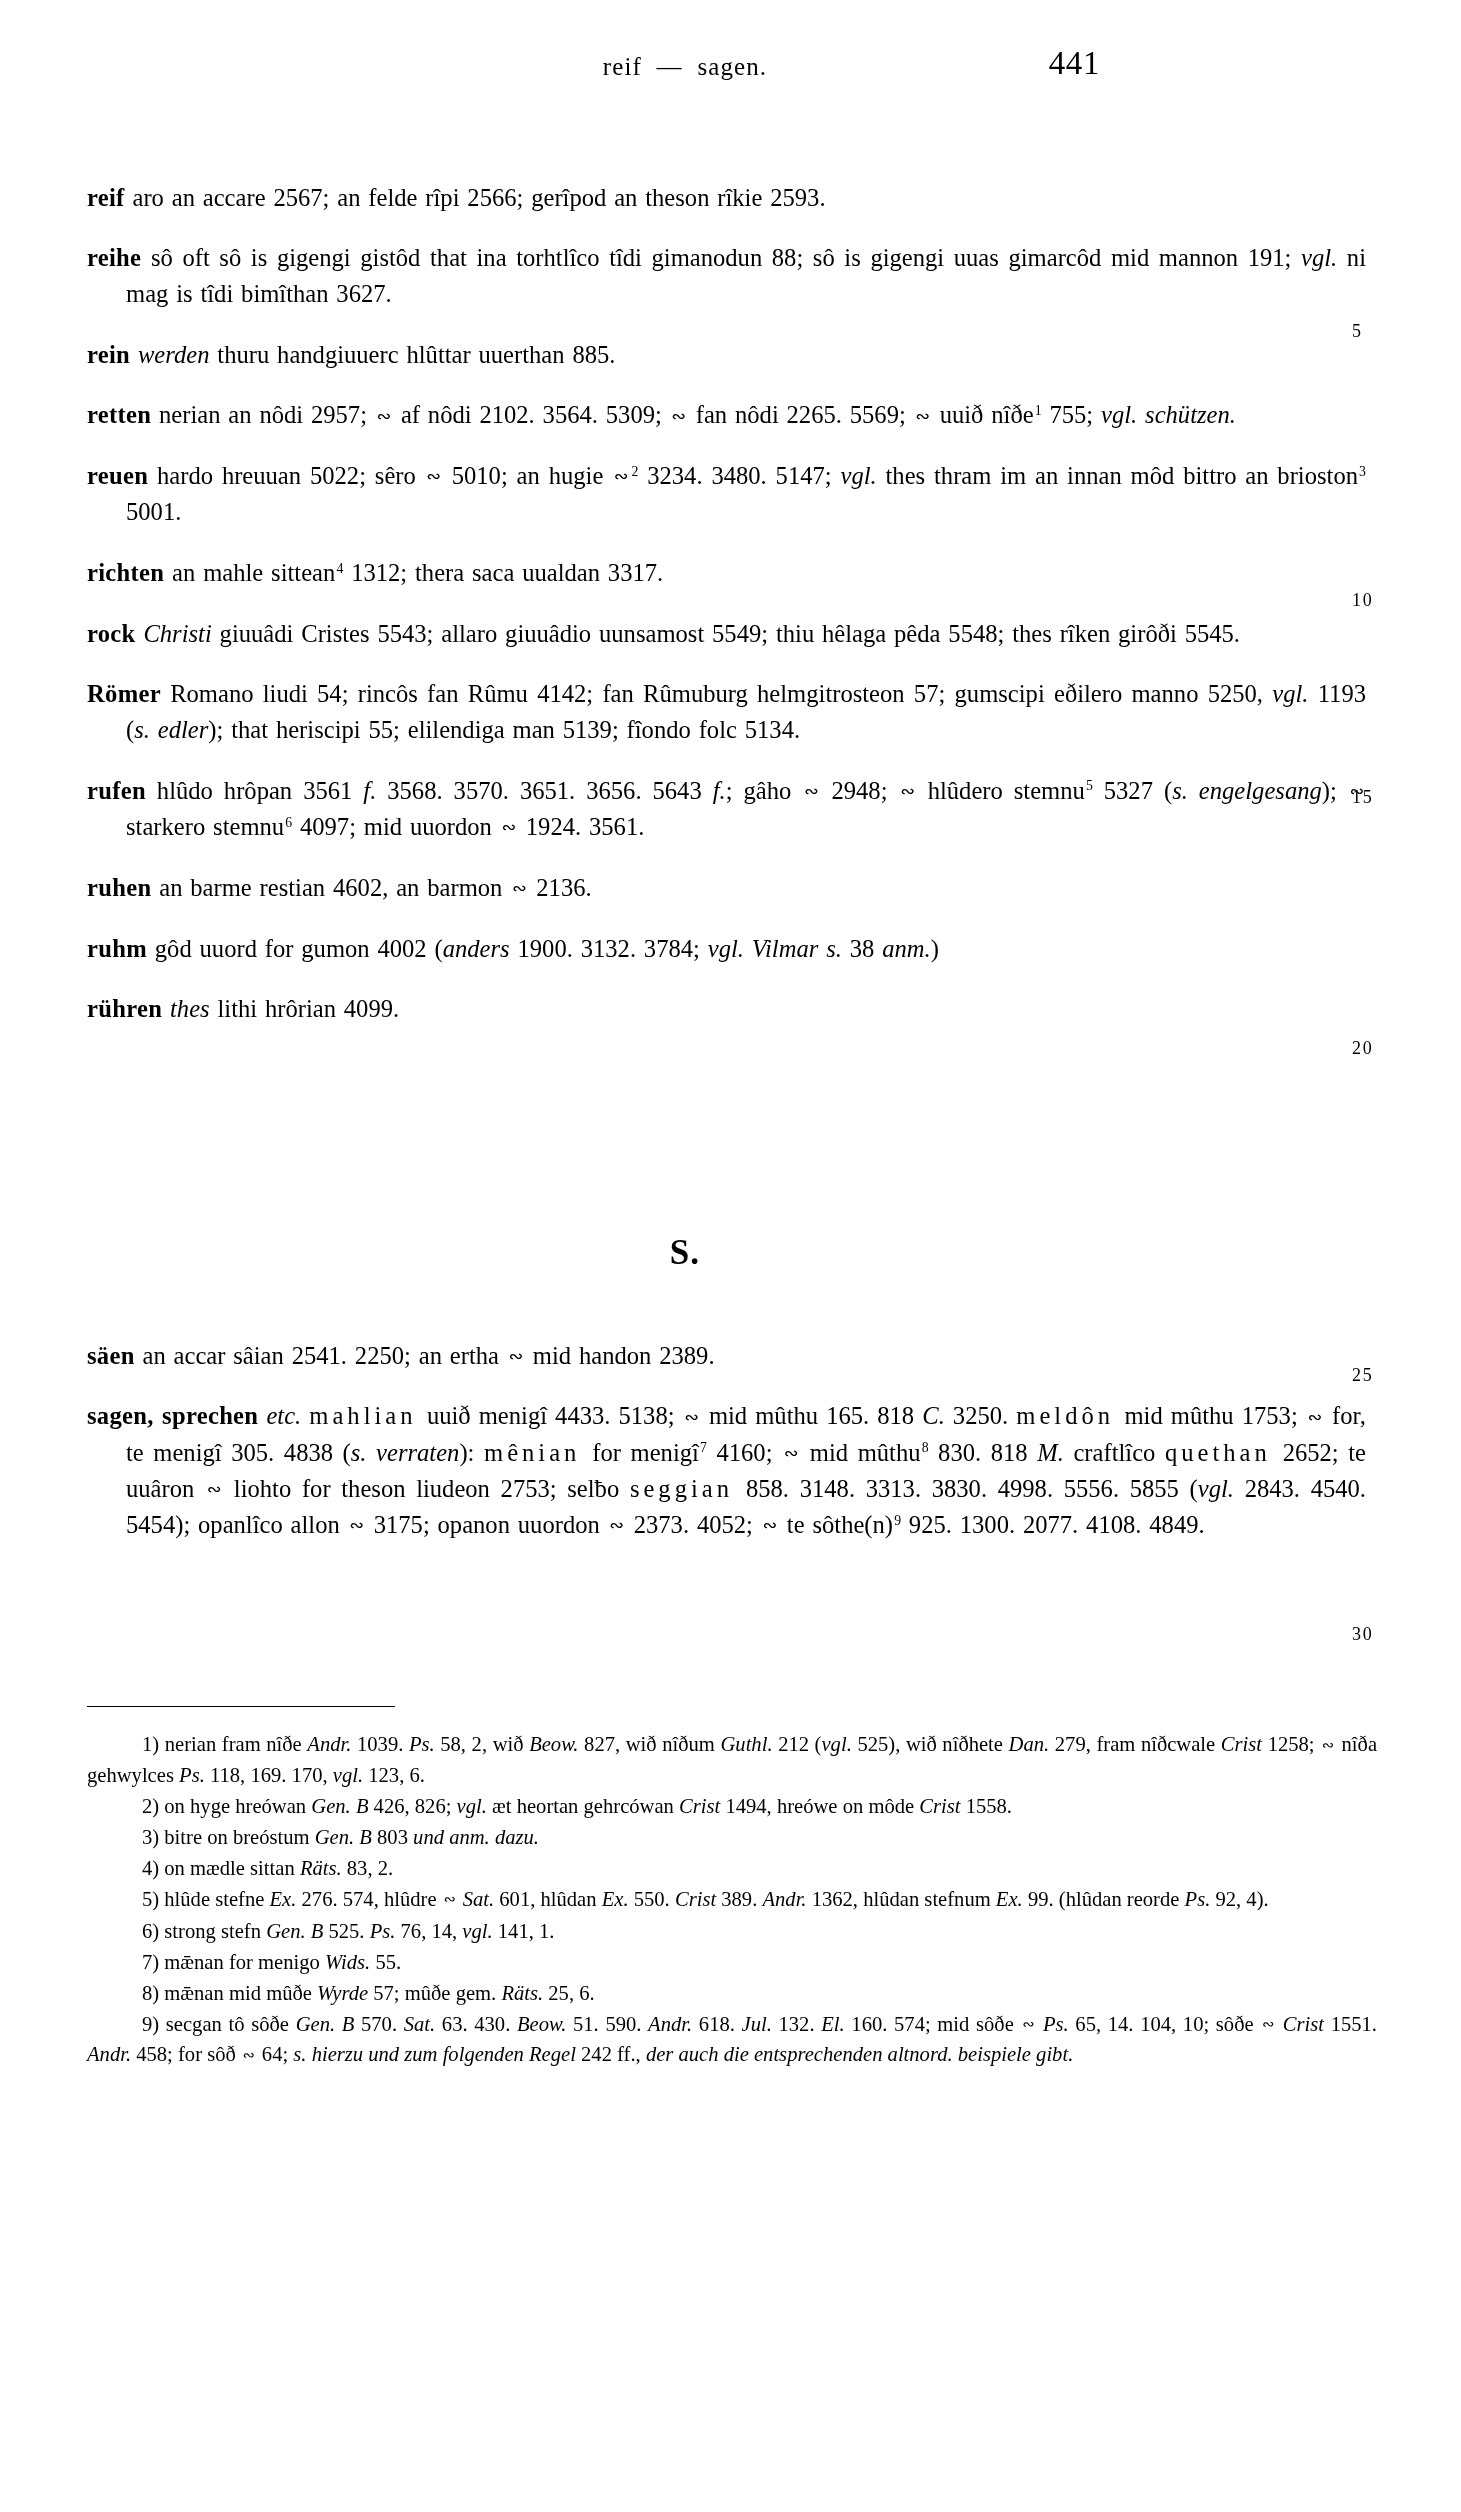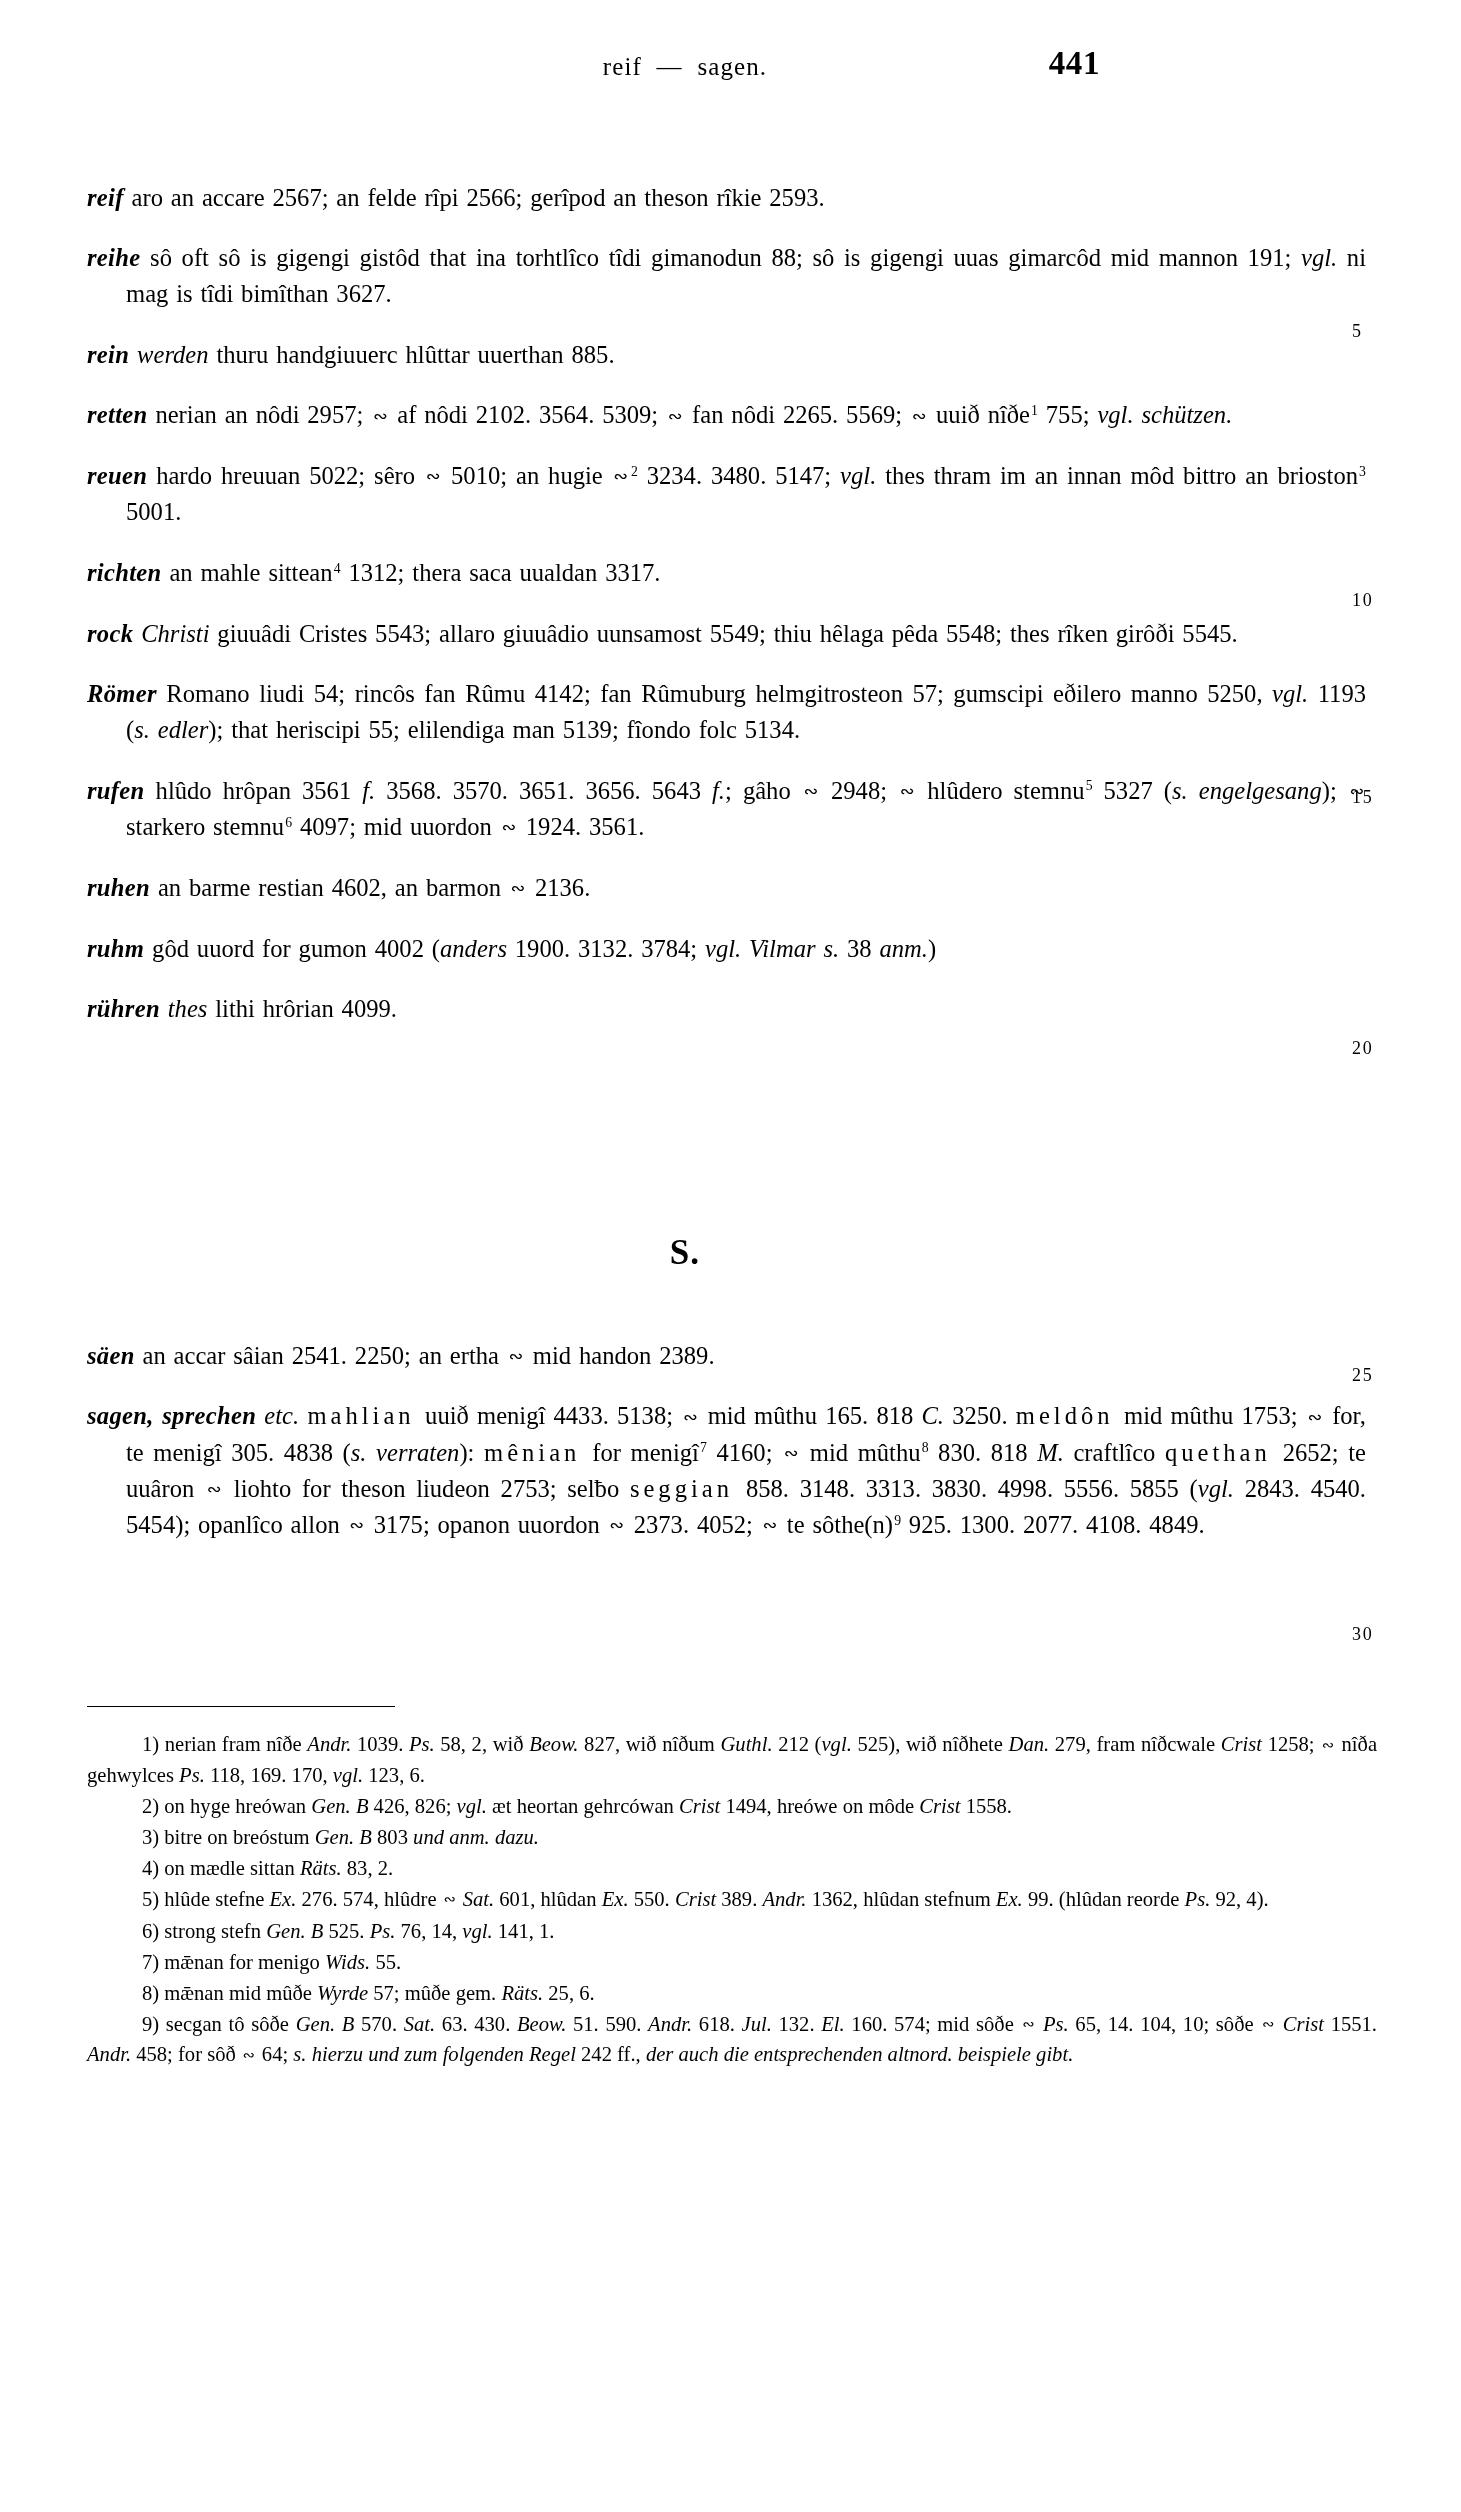--- a/index.html
+++ b/index.html
@@ -37,21 +37,21 @@
     text-align: center;
     font-size: 25px;
     letter-spacing: 1.1px;
     white-space: pre;
   }
   .runhead-folio {
     position: absolute;
     right: 88px;
     top: -8px;
     font-size: 33px;
-    font-weight: bold;
+    font-weight: normal;
     letter-spacing: 0.6px;
   }
 
   
   .body {
     position: absolute;
     left: 87px;
     top: 155px;
     width: 1279px;
   }
@@ -63,21 +63,20 @@
     padding-left: 39px;
     text-indent: -39px;
     text-align: justify;
     word-spacing: 1.7px;
   }
   .entry:last-child { margin-bottom: 0; }
 
   .hw {
     font-weight: bold;
     letter-spacing: 0.3px;
-    font-style: italic;
   }
   .sp {
     letter-spacing: 4px;
     padding-right: 2.3px;
   }
   sup {
     font-size: 0.56em;
     vertical-align: 0.62em;
     line-height: 0;
     padding-left: 1.1px;

